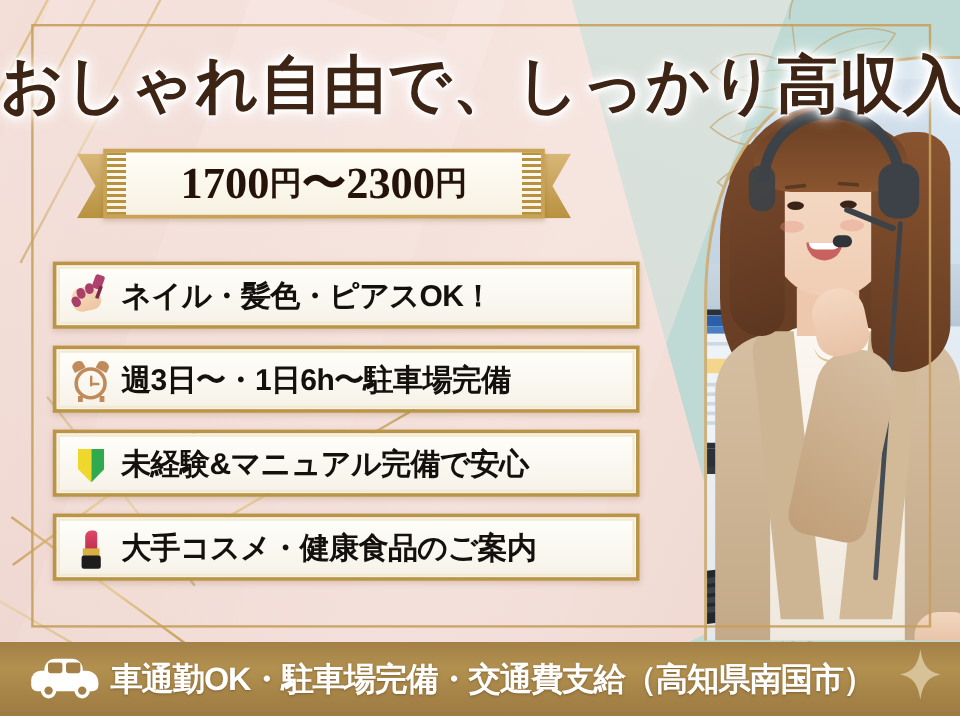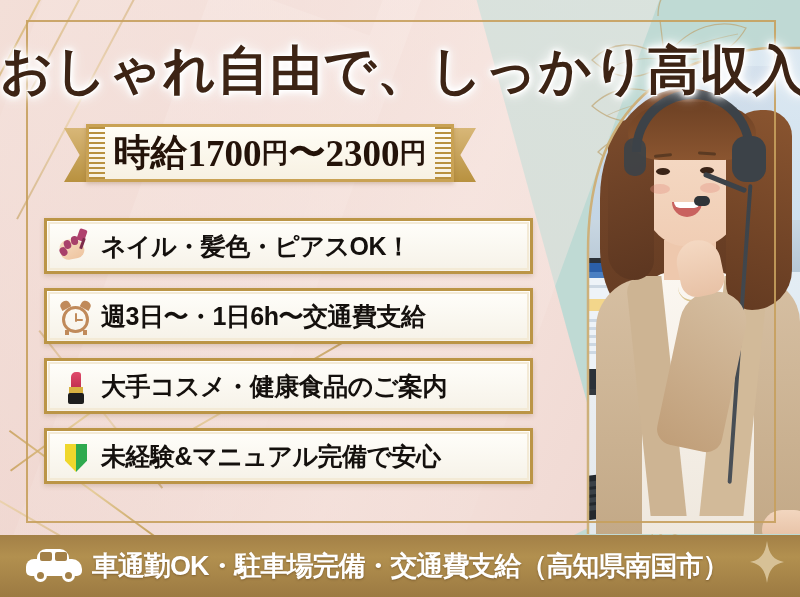--- a/index.html
+++ b/index.html
@@ -442,21 +442,20 @@
 
   <div class="headline">おしゃれ自由で、しっかり高収入。</div>
 
   <div class="ribbon">
     <div class="tail l"></div>
     <div class="tail r"></div>
     <div class="plate"></div>
     <div class="hatch l"></div>
     <div class="hatch r"></div>
     <div class="txt">
-      <span>時給</span>
         <span>1700</span>
         <span class="yen">円</span>
         <span>〜</span>
         <span>2300</span>
         <span class="yen">円</span>
     </div>
   </div>
 
   <div class="features">
 
@@ -475,38 +474,38 @@
     <div class="feat">
       <div class="ic ic-clock">
         <div class="bell" style="left:1px;top:4px;transform:rotate(-28deg);"></div>
         <div class="bell" style="left:22px;top:4px;transform:rotate(28deg);"></div>
         <div class="body"></div>
         <div class="h" style="left:16px;top:16px;width:2px;height:9px;"></div>
         <div class="h" style="left:16px;top:22px;width:8px;height:2px;"></div>
         <div class="foot" style="left:6px;"></div>
         <div class="foot" style="left:24px;"></div>
       </div>
-      <div class="lbl">週3日〜・1日6h〜交通費支給</div>
+      <div class="lbl">週3日〜・1日6h〜駐車場完備</div>
+    </div>
+
+    <div class="feat">
+      <div class="ic ic-badge">
+        <div class="sh"></div>
+          <div class="sh2"></div>
+      </div>
+      <div class="lbl">未経験&amp;マニュアル完備で安心</div>
     </div>
 
     <div class="feat">
       <div class="ic ic-lip">
         <div class="stick"></div>
           <div class="ring"></div>
           <div class="base"></div>
       </div>
       <div class="lbl">大手コスメ・健康食品のご案内</div>
-    </div>
-
-    <div class="feat">
-      <div class="ic ic-badge">
-        <div class="sh"></div>
-          <div class="sh2"></div>
-      </div>
-      <div class="lbl">未経験&amp;マニュアル完備で安心</div>
     </div>
 
   </div>
 
   <div class="bottom">
     <div class="car">
       <div class="bodyc"></div>
       <div class="roof"></div>
       <div class="win" style="left:14px;width:12px;"></div>
       <div class="win" style="left:29px;width:12px;"></div>

